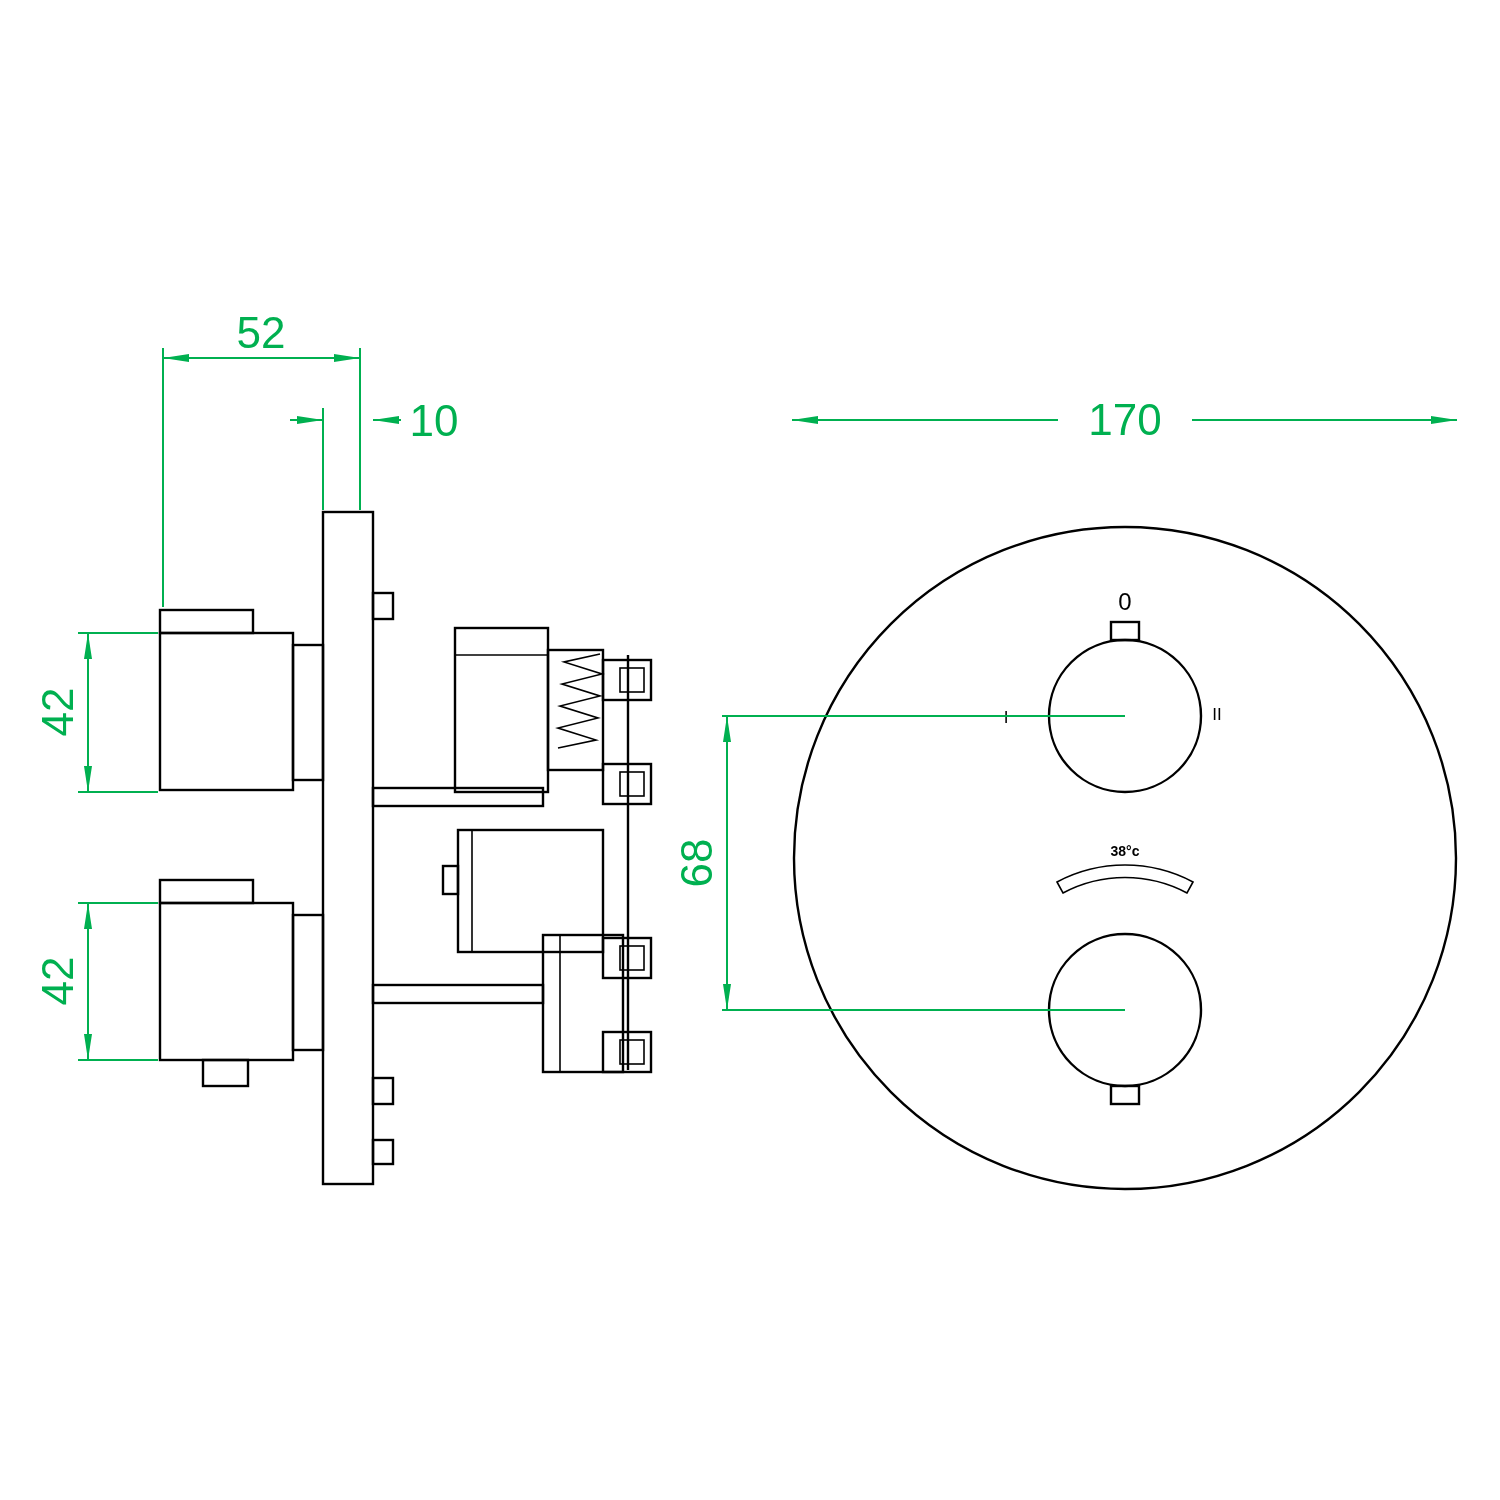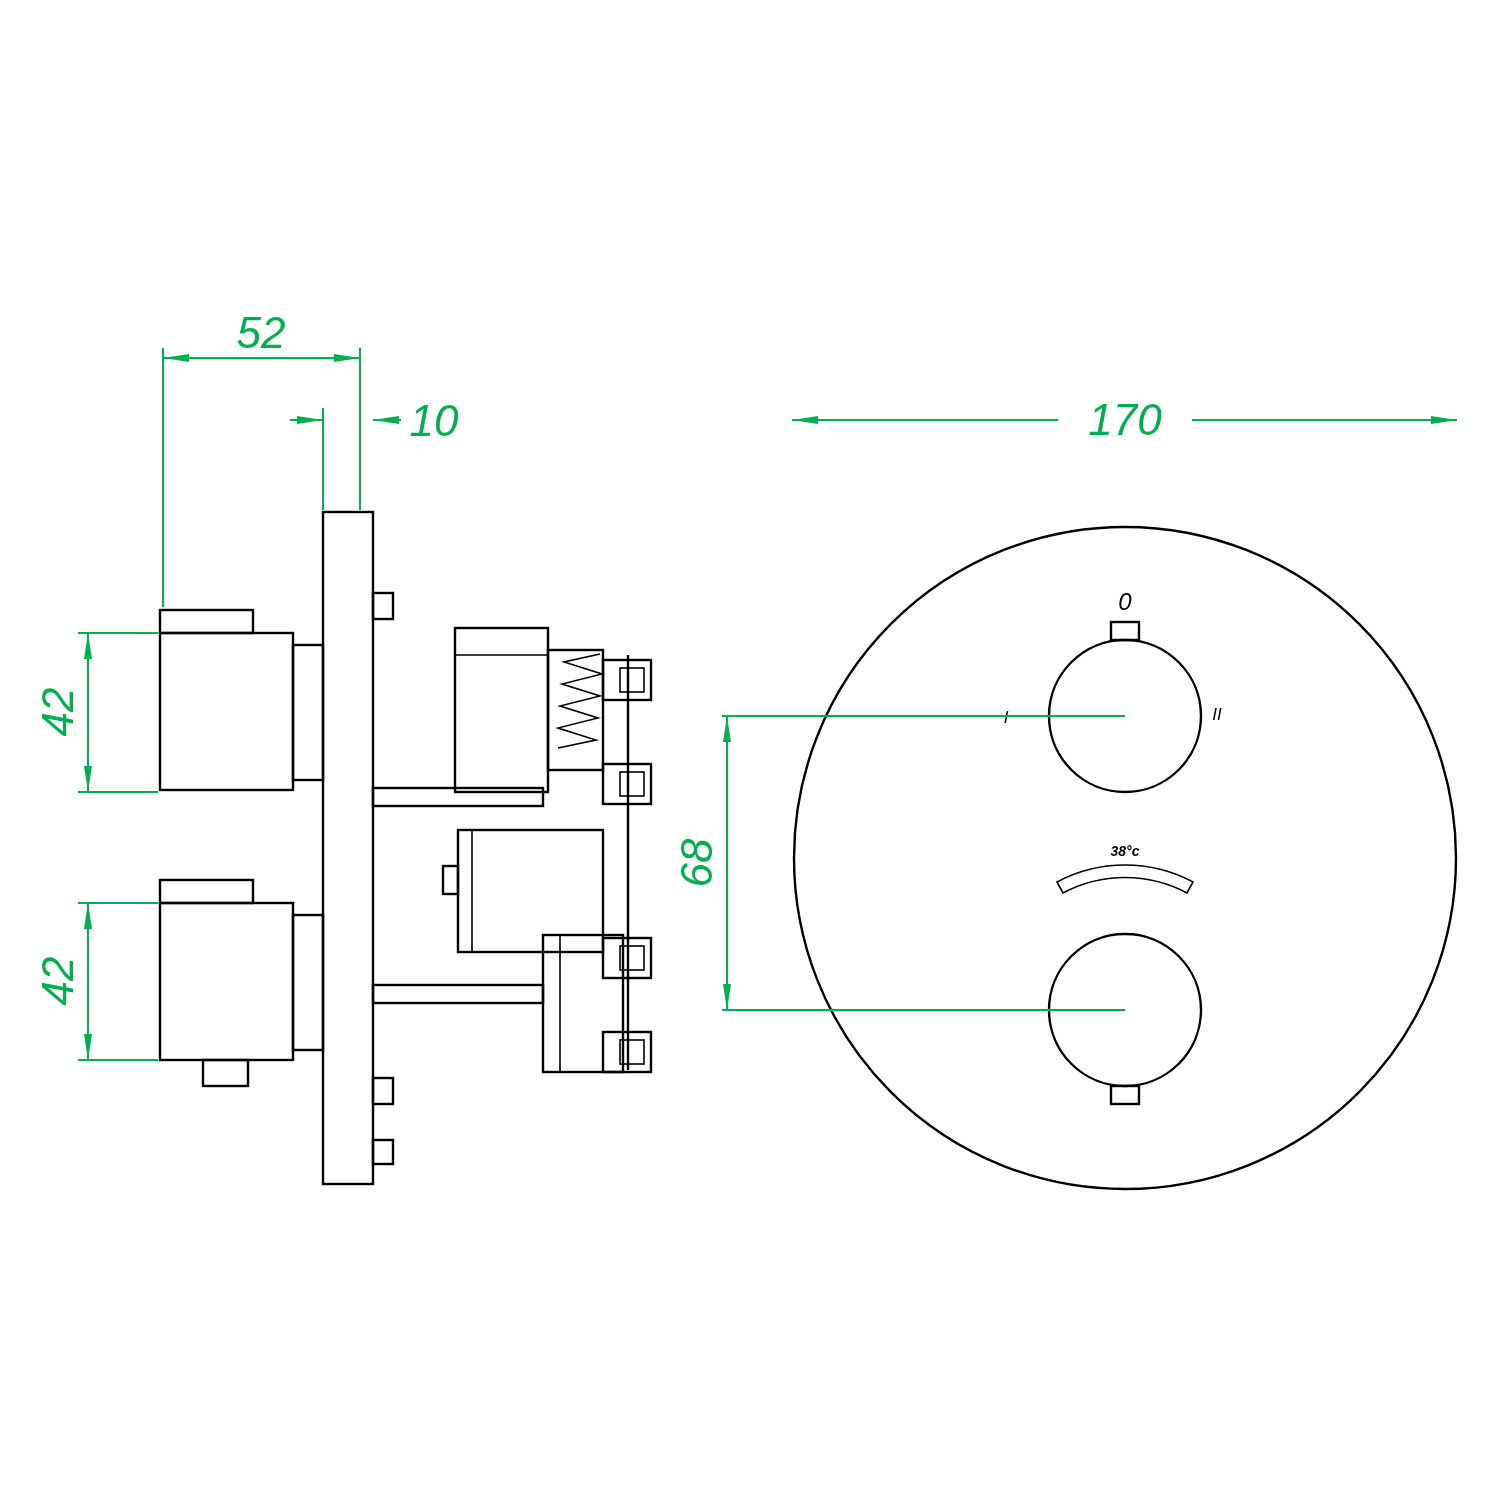--- a/index.html
+++ b/index.html
@@ -2,21 +2,21 @@
 <html style="--line: #000000; --dim: #00b050; --bg: #ffffff;"><head>
 <meta charset="utf-8">
 <style>
   :root{
     --line:#000000;
     --dim:#00b050;
     --bg:#ffffff;
   }
   html,body{margin:0;padding:0;}
   body{background:var(--bg);font-family:"Liberation Sans",sans-serif;}
-  .canvas{width:1216px;height:1500px;background:var(--bg);position:relative;font-style:italic;}
+  .canvas{width:1216px;height:1500px;background:var(--bg);position:relative;}
   svg{display:block;}
   .ln{stroke:var(--line,#000);fill:none;stroke-width:2.4;stroke-linejoin:miter;}
   .lnthin{stroke:var(--line,#000);fill:none;stroke-width:1.6;}
   .dim{stroke:var(--dim,#00b050);fill:none;stroke-width:2;}
   .arrhead{fill:var(--dim,#00b050);stroke:none;}
   .dimtxt{fill:var(--dim,#00b050);font-family:"Liberation Sans",sans-serif;font-size:44px;}
   .lbl{fill:var(--line,#000);font-family:"Liberation Sans",sans-serif;}
   .lbl-big{font-size:24px;}
   .lbl-mid{font-size:17px;}
   .lbl-small{font-size:14px;font-weight:bold;}

